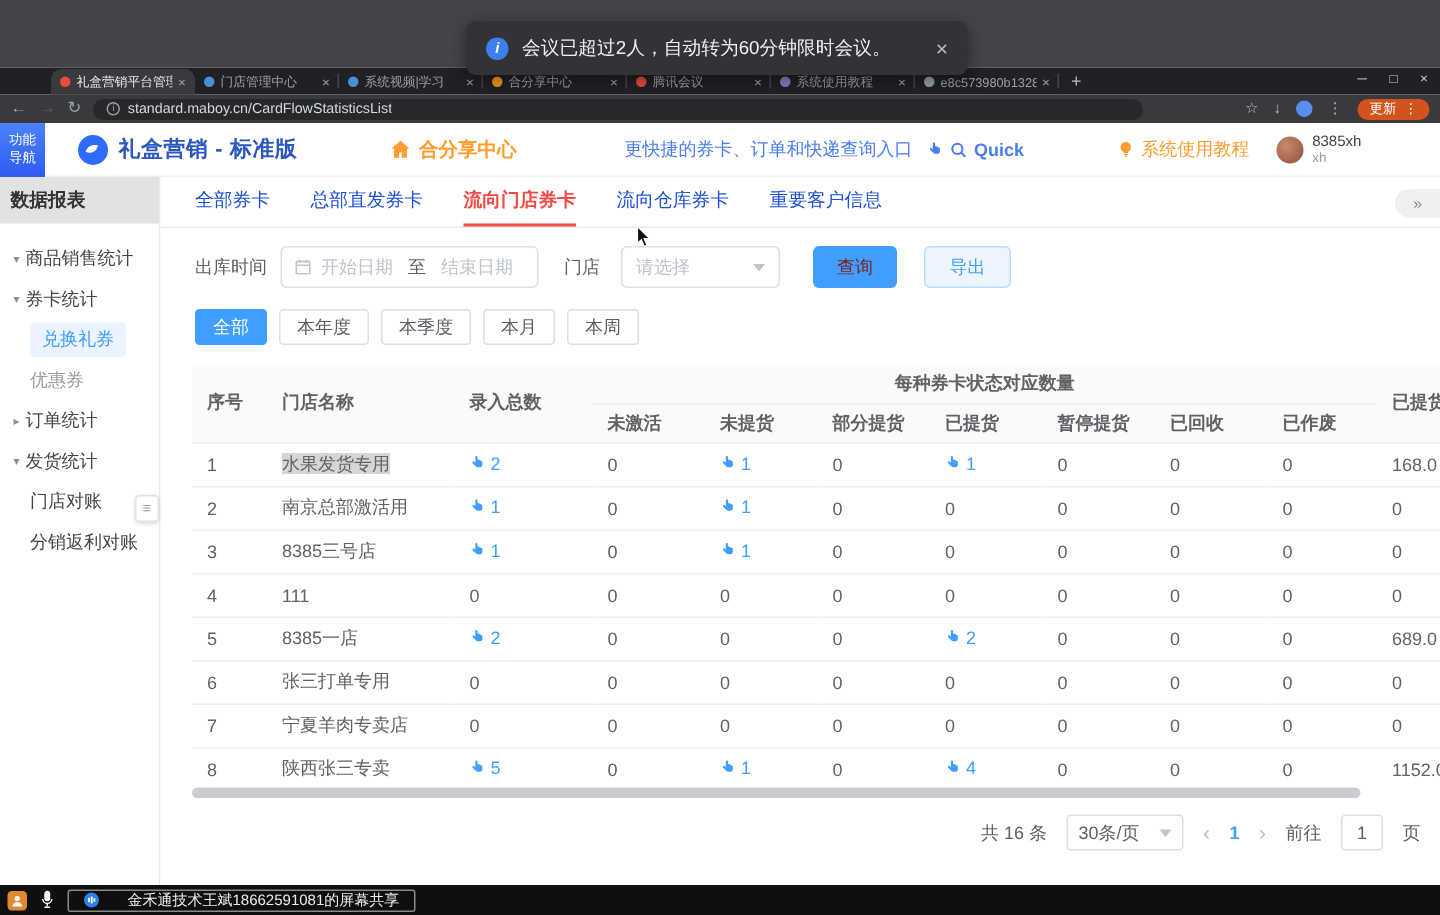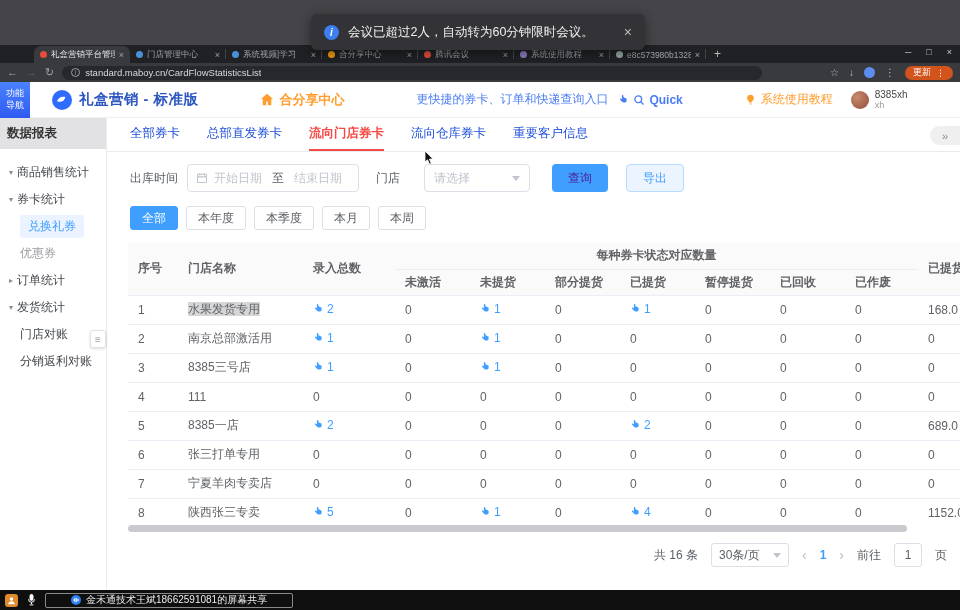--- a/index.html
+++ b/index.html
@@ -64,24 +64,24 @@
 .main{position:absolute;top:118px;left:107px;width:853px;height:472px;background:#fff}
 .ctabs{height:34px;display:flex;align-items:stretch;gap:27px;padding-left:23px;border-bottom:1px solid #e8eaee;position:relative}
 .ctab{display:flex;align-items:center;font-size:12.5px;color:#1d4ed8;border-bottom:2px solid transparent;white-space:nowrap;cursor:default}
 .ctab.active{color:#f54a45;border-bottom-color:#f54a45;font-weight:bold}
 .collapse-pill{position:absolute;right:0;top:8px;width:30px;height:19px;background:#efefef;border-radius:10px 0 0 10px;display:flex;align-items:center;justify-content:center;color:#8a8a8a;font-size:11px}
 
 .filterrow{display:flex;align-items:center;margin-top:12px;padding-left:23px;font-size:12px;color:#5c6066;gap:9px}
 .lbl{white-space:nowrap}
 .datebox{width:172px;height:28px;border:1px solid #dcdfe6;border-radius:4px;display:flex;align-items:center;gap:6px;padding:0 8px;background:#fff}
 .ph{color:#bfc4cc;white-space:nowrap}
-.selectbox{width:106px;height:28px;border:1px solid #dcdfe6;border-radius:4px;display:flex;align-items:center;justify-content:space-between;padding:0 9px;background:#fff;margin-left:15px}
+.selectbox{width:106px;height:28px;border:1px solid #dcdfe6;border-radius:4px;display:flex;align-items:center;justify-content:space-between;padding:0 9px;background:#fff;margin-left:5px}
 .caret{width:0;height:0;border-left:4px solid transparent;border-right:4px solid transparent;border-top:5px solid #c0c4cc;flex:none}
 .btn{height:28px;border-radius:4px;font-size:12px;display:flex;align-items:center;justify-content:center;padding:0 16px;white-space:nowrap}
-.btn-primary{background:#409eff;color:#4c1d95;margin-left:13px}
+.btn-primary{background:#409eff;color:#7f1d1d;margin-left:13px}
 .btn-plain{background:#ecf5ff;color:#409eff;border:1px solid #b8dcff;margin-left:9px}
 
 .quickrow{display:flex;align-items:center;gap:8px;margin-top:14px;padding-left:23px}
 .qbtn{height:24px;padding:0 11px;border-radius:3px;font-size:12px;display:flex;align-items:center;border:1px solid #dcdfe6;background:#fff;color:#5c6066;white-space:nowrap}
 .qbtn.active{background:#409eff;border-color:#409eff;color:#fff}
 
 .tclip{margin-left:21px;margin-top:13px;width:832px;height:278px;overflow:hidden}
 table.grid{width:880px;border-collapse:collapse;table-layout:fixed}
 .grid th{background:#fafafa;font-size:12px;color:#606266;font-weight:bold;text-align:left;padding:0 10px;height:26px;border-bottom:1px solid #ebeef5;white-space:nowrap;overflow:hidden}
 .grid th.group{text-align:center}
@@ -93,21 +93,21 @@
 
 .pagerow{display:flex;align-items:center;justify-content:flex-end;gap:13px;margin-top:11px;padding-right:13px;font-size:12px;color:#5c6066}
 .sizesel{width:78px;height:24px;border:1px solid #dcdfe6;border-radius:3px;display:flex;align-items:center;justify-content:space-between;padding:0 7px}
 .pgarrow{color:#b7bcc2;font-size:14px;line-height:1}
 .pgcur{color:#409eff;font-weight:bold}
 .goto-input{width:28px;height:24px;border:1px solid #dcdfe6;border-radius:3px;display:flex;align-items:center;justify-content:center}
 
 
 .sharebar{position:absolute;bottom:0;left:0;width:100%;height:20px;background:#0f0f0f;display:flex;align-items:center;gap:9px;padding-left:5px}
 .personbadge{width:13px;height:13px;border-radius:3px;background:#e08a2e;display:flex;align-items:center;justify-content:center;flex:none}
-.sharebox{height:15px;border:1px solid #8a8a8a;border-radius:2px;display:flex;align-items:center;gap:5px;padding:0 25px}
+.sharebox{height:15px;border:1px solid #8a8a8a;border-radius:2px;display:flex;align-items:center;gap:19px;padding:0 10px}
 .bluedot{width:10px;height:10px;border-radius:50%;background:#2f80ed;flex:none;display:flex;align-items:center;justify-content:center}
 .sharetext{color:#ececec;font-size:10px;white-space:nowrap}
 
 .cursor{position:absolute;left:424px;top:150px;z-index:60}
 </style>
 </head>
 <body>
 
 <div class="backdrop"></div>
 

